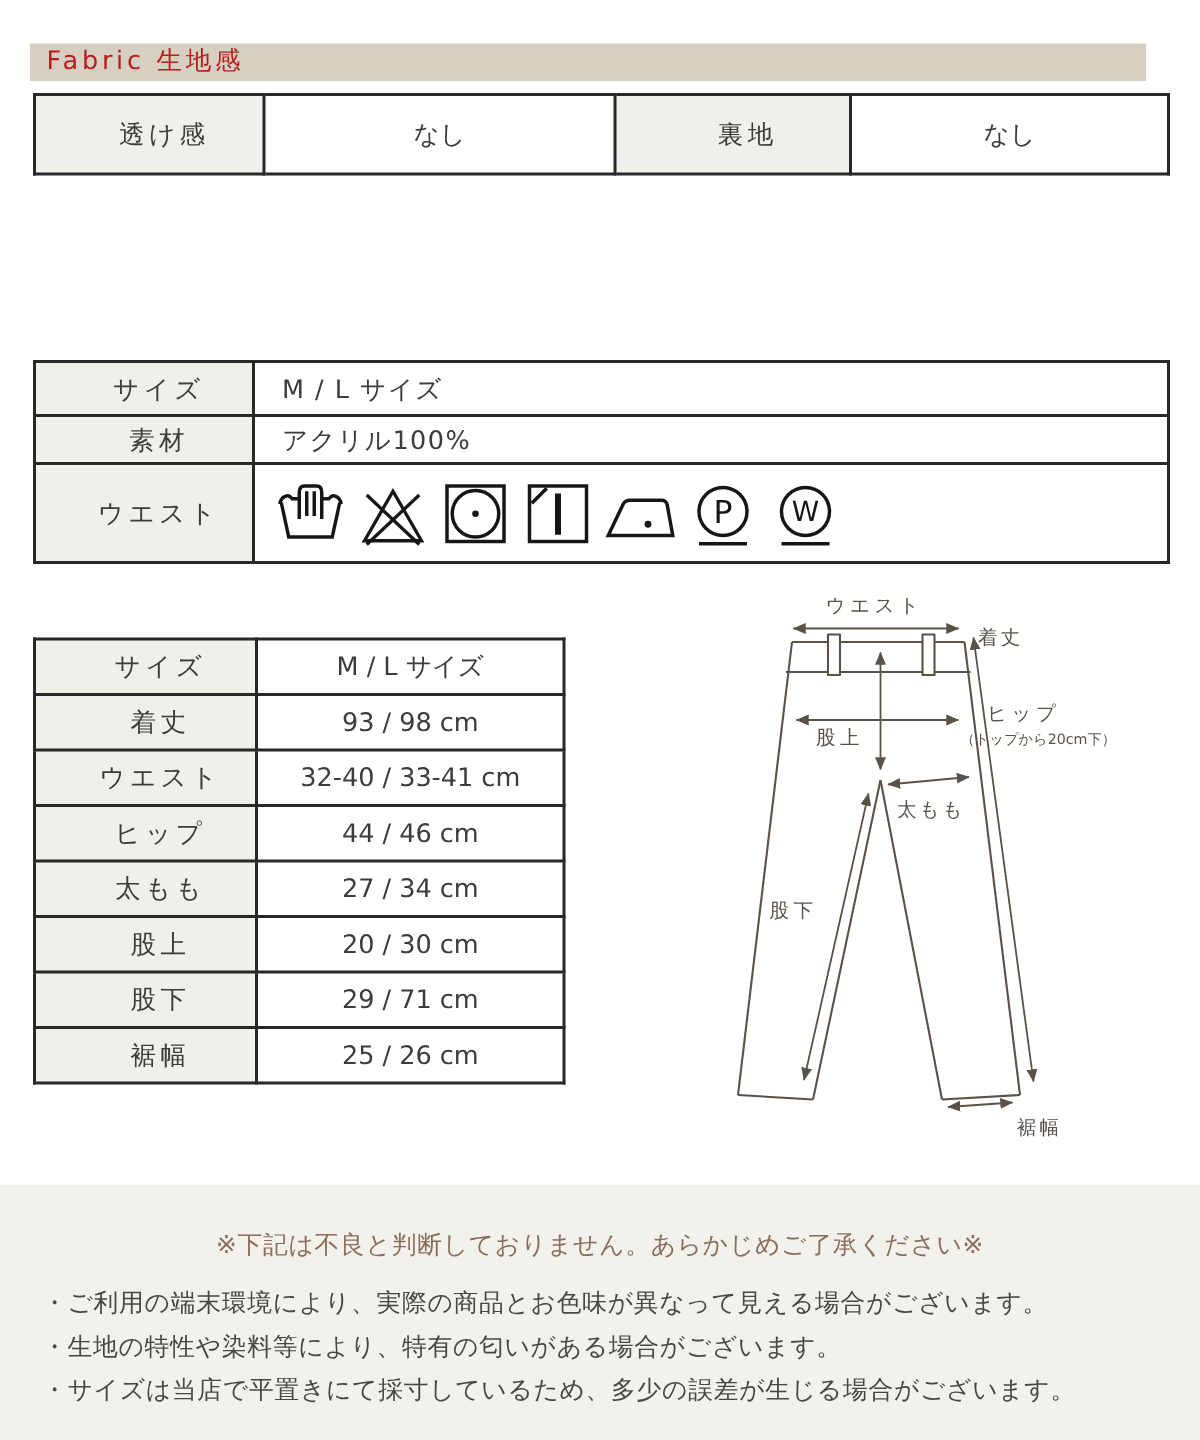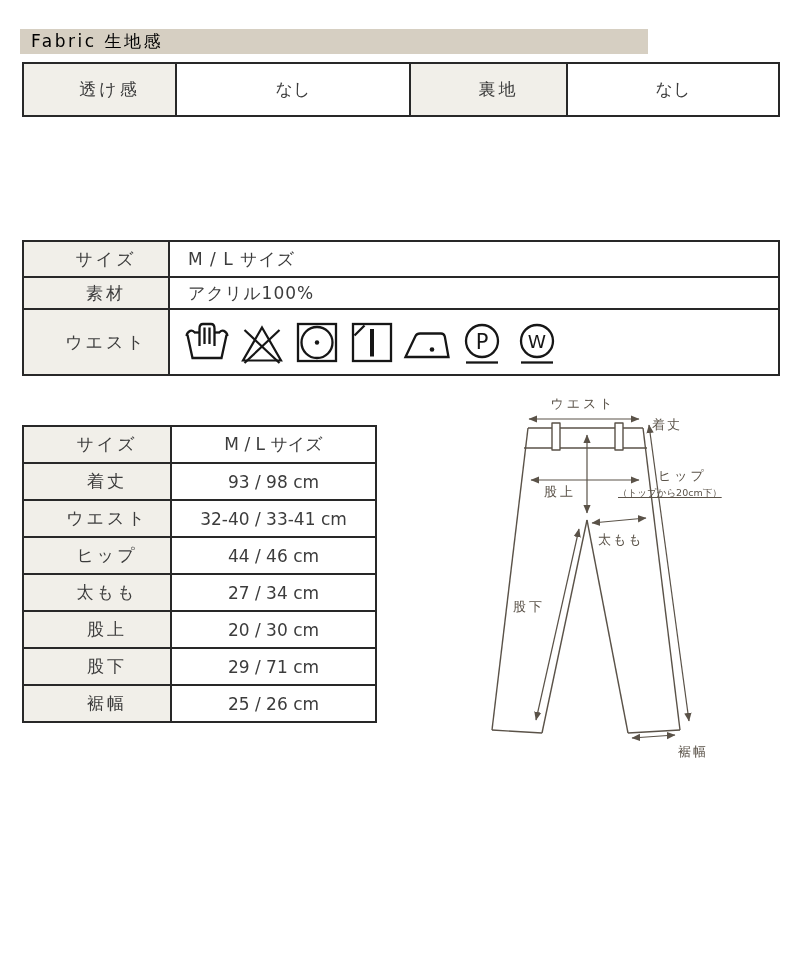--- a/index.html
+++ b/index.html
@@ -6,22 +6,22 @@
   html,body { margin:0; padding:0; }
   body {
     width:800px; height:960px; background:#ffffff;
     font-family:"DejaVu Sans","Liberation Sans",sans-serif;
     color:#3c3c3c; position:relative; overflow:hidden;
   }
   .page { position:relative; width:800px; height:960px; }
 
   
   .bar {
-    position:absolute; left:20px; width:628px; height:25px;
-    background:#d6cfc2; color:#000000;
+    position:absolute; left:20px; width:744px; height:25px;
+    background:#d6cfc2; color:#b91c1c;
     font-size:17px; line-height:25px; padding-left:11px; letter-spacing:2.5px;
   }
   #bar-fabric { top:29px; }
   #bar-size   { top:212px; }
 
   
   table { border-collapse:collapse; position:absolute; table-layout:fixed; }
   td {
     border:2px solid #282828; font-size:17px; text-align:center;
     padding:0; color:#3c3c3c; vertical-align:middle;
@@ -46,22 +46,22 @@
   
   .diagram { position:absolute; left:458px; top:388px; width:332px; height:396px; }
   .diagram svg { position:absolute; left:0; top:0; }
   .dlabel {
     position:absolute; color:#5a5248; font-size:13px;
     letter-spacing:3px; white-space:nowrap;
   }
   .dl-waist  { left:68px;  top:7px; width:114px; text-align:center; }
   .dl-length { left:194px; top:28px; letter-spacing:2px; }
   .dl-hip    { left:200px; top:79px; }
-  .dl-hipnote{ left:160px; top:99px; width:126px; text-align:left;
-               font-size:9.5px; letter-spacing:0;text-decoration:underline; }
+  .dl-hipnote{ left:160px; top:99px; width:126px; text-align:right;
+               font-size:9.5px; letter-spacing:0; }
   .dl-rise   { left:86px;  top:95px; }
   .dl-thigh  { left:140px; top:143px; letter-spacing:2px; }
   .dl-inseam { left:55px;  top:210px; }
   .dl-hem    { left:203px; top:355px; width:64px; text-align:center; letter-spacing:2px; }
 
   
   .notes {
     position:absolute; left:0; top:790px; width:800px; height:170px;
     background:#f3f1ec;
   }
@@ -236,14 +236,22 @@
     <div class="dlabel dl-waist">ウエスト</div>
     <div class="dlabel dl-length">着丈</div>
     <div class="dlabel dl-hip">ヒップ</div>
     <div class="dlabel dl-hipnote">（トップから20cm下）</div>
     <div class="dlabel dl-rise">股上</div>
     <div class="dlabel dl-thigh">太もも</div>
     <div class="dlabel dl-inseam">股下</div>
     <div class="dlabel dl-hem">裾幅</div>
   </div>
 
+  <div class="notes">
+    <div class="notes-title">※下記は不良と判断しておりません。あらかじめご了承ください※</div>
+    <div class="notes-items">
+      <div class="notes-item">・ご利用の端末環境により、実際の商品とお色味が異なって見える場合がございます。</div>
+      <div class="notes-item">・生地の特性や染料等により、特有の匂いがある場合がございます。</div>
+      <div class="notes-item">・サイズは当店で平置きにて採寸しているため、多少の誤差が生じる場合がございます。</div>
+    </div>
+  </div>
 
 </div>
 
 </body></html>

